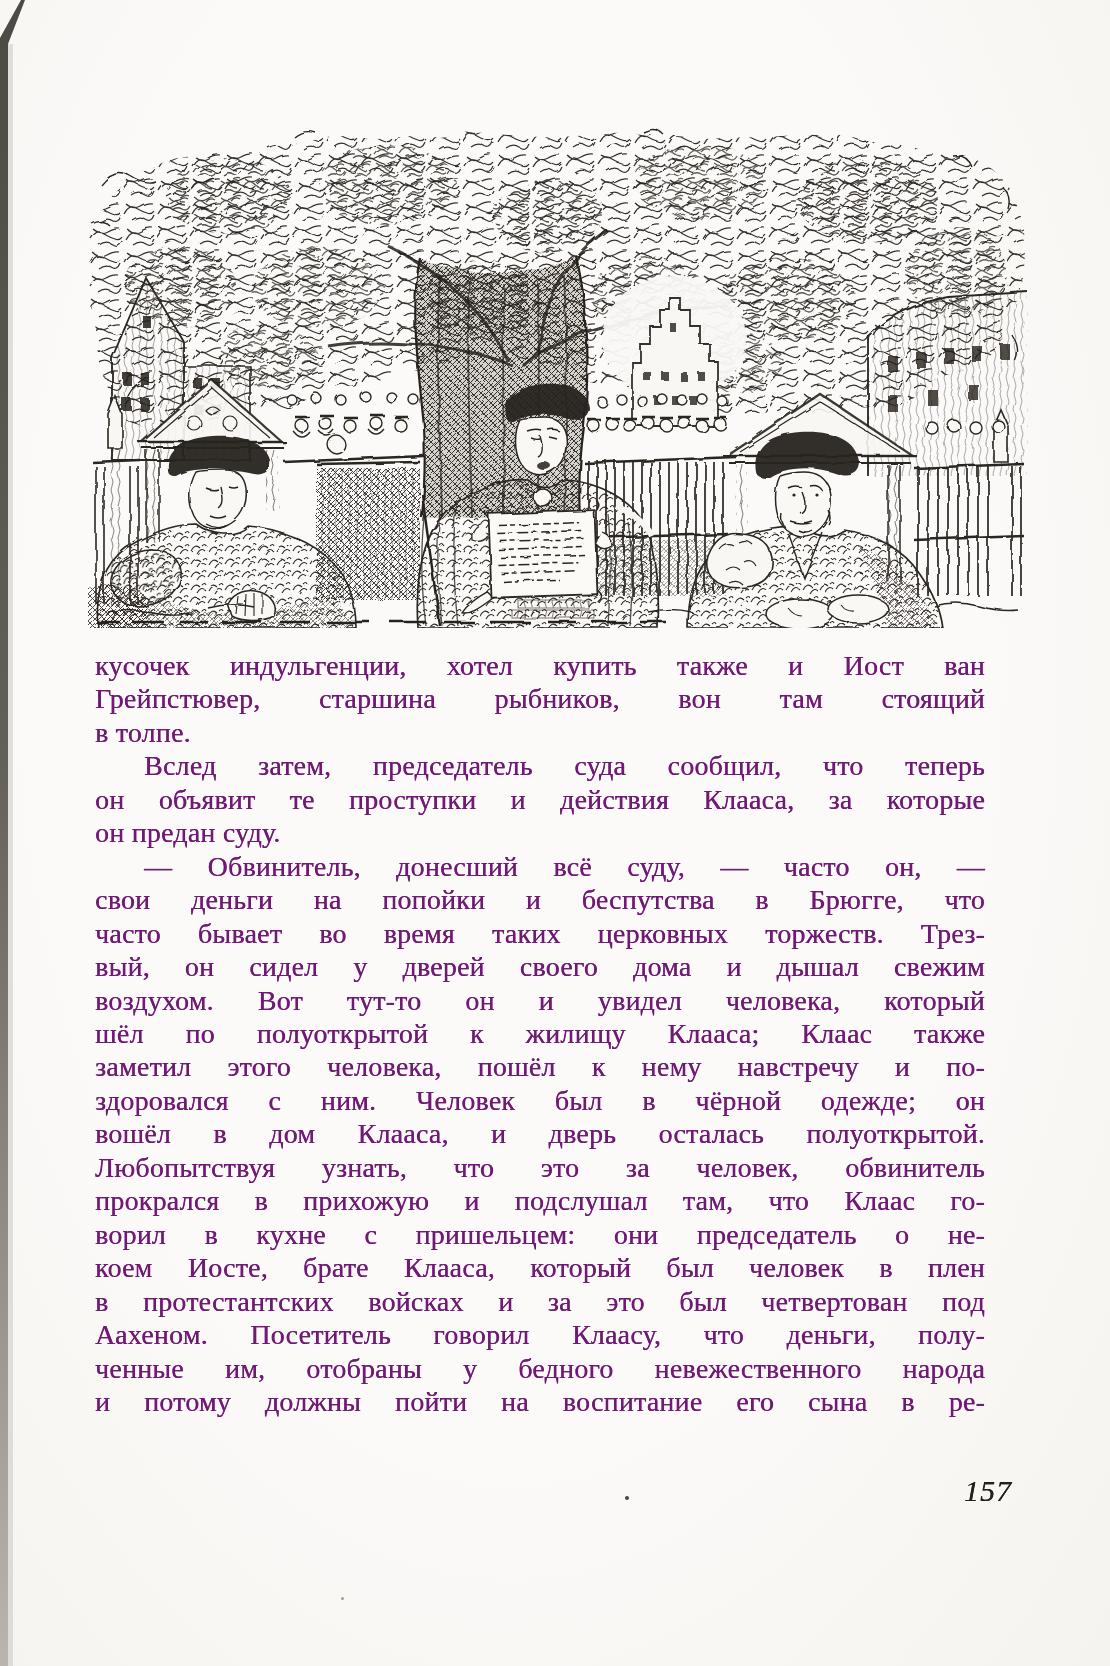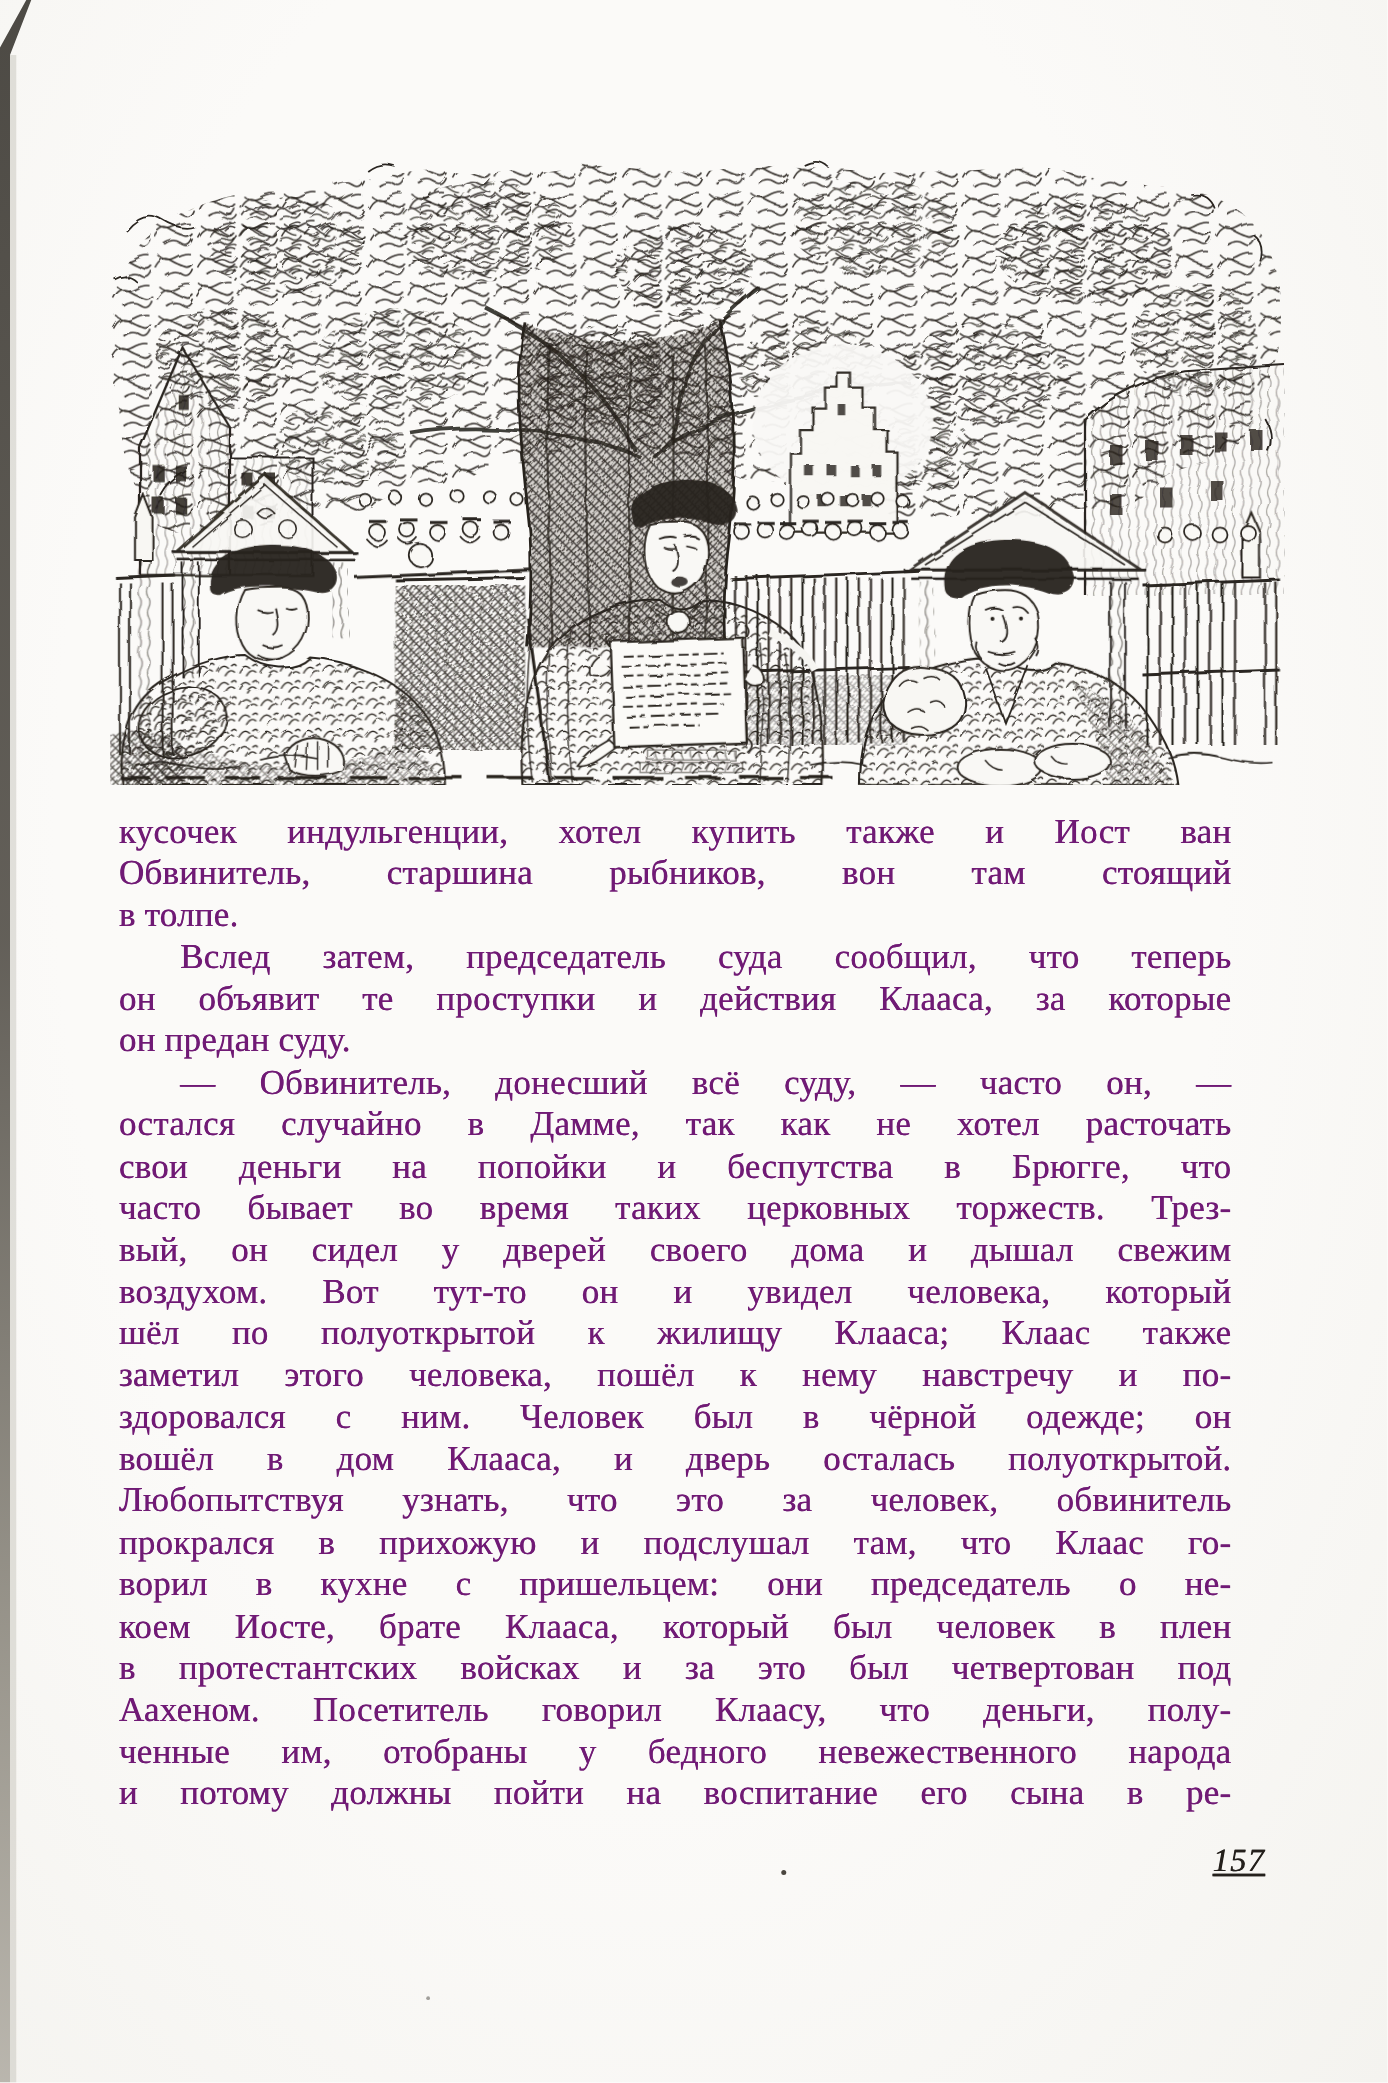--- a/index.html
+++ b/index.html
@@ -16,22 +16,22 @@
     position:absolute;left:95px;top:649px;width:890px;
     font-size:28px;line-height:33.45px;color:#701a75;
     letter-spacing:.2px;
     text-shadow:.3px 0 0 currentColor;
   }
   .line{text-align:justify;text-align-last:justify;white-space:normal;}
   .line.indent{padding-left:49px;}
   .line.pend{text-align-last:left;}
   .pageno{
     position:absolute;top:1474px;right:98px;
-    font-size:26px;font-style:italic;color:#24201c;
-    text-shadow:.3px 0 0 currentColor;letter-spacing:1px;text-decoration:underline;
+    font-size:30px;font-style:italic;color:#24201c;
+    text-shadow:.3px 0 0 currentColor;letter-spacing:1px;
   }
   .speck{position:absolute;background:#4a463f;border-radius:50%;}
   .speck.a{left:625px;top:1496px;width:4px;height:4px;}
   .speck.b{left:341px;top:1597px;width:3px;height:3px;opacity:.5;}
 </style>
 </head>
 <body>
 
 <div class="sheet">
 
@@ -291,27 +291,26 @@
     <g filter="url(#rough)">
       <path d="M0,462 C20,456 44,460 58,470 L58,502 L0,502 Z" fill="url(#cross)" opacity="0.8"></path>
       <path d="M8,496 h24 m12,0 h32 m16,0 h28 m14,0 h40 m18,0 h30 m16,0 h44 m20,0 h36 m18,0 h30 m16,0 h40 m18,0 h28 m16,0 h34 m14,0 h26" stroke="#26211c" stroke-width="2.6" fill="none"></path>
       <path d="M20,486 q20,-5 40,0 t44,2 M120,482 q24,-6 46,-1 M560,486 q22,-5 44,0 M846,480 q22,-6 44,0 t40,4" stroke="#2b2620" stroke-width="1.4" fill="none"></path>
     </g>
   </svg>
   </div>
 
   <div class="text-block">
     <div class="line">кусочек индульгенции, хотел купить также и Иост ван</div>
-    <div class="line">Обвинитель, старшина рыбников, вон там стоящий</div>
+    <div class="line">Грейпстювер, старшина рыбников, вон там стоящий</div>
     <div class="line pend">в толпе.</div>
     <div class="line indent">Вслед затем, председатель суда сообщил, что теперь</div>
     <div class="line">он объявит те проступки и действия Клааса, за которые</div>
     <div class="line pend">он предан суду.</div>
     <div class="line indent">— Обвинитель, донесший всё суду, — часто он, —</div>
-    <div class="line">остался случайно в Дамме, так как не хотел расточать</div>
     <div class="line">свои деньги на попойки и беспутства в Брюгге, что</div>
     <div class="line">часто бывает во время таких церковных торжеств. Трез-</div>
     <div class="line">вый, он сидел у дверей своего дома и дышал свежим</div>
     <div class="line">воздухом. Вот тут-то он и увидел человека, который</div>
     <div class="line">шёл по полуоткрытой к жилищу Клааса; Клаас также</div>
     <div class="line">заметил этого человека, пошёл к нему навстречу и по-</div>
     <div class="line">здоровался с ним. Человек был в чёрной одежде; он</div>
     <div class="line">вошёл в дом Клааса, и дверь осталась полуоткрытой.</div>
     <div class="line">Любопытствуя узнать, что это за человек, обвинитель</div>
     <div class="line">прокрался в прихожую и подслушал там, что Клаас го-</div>

